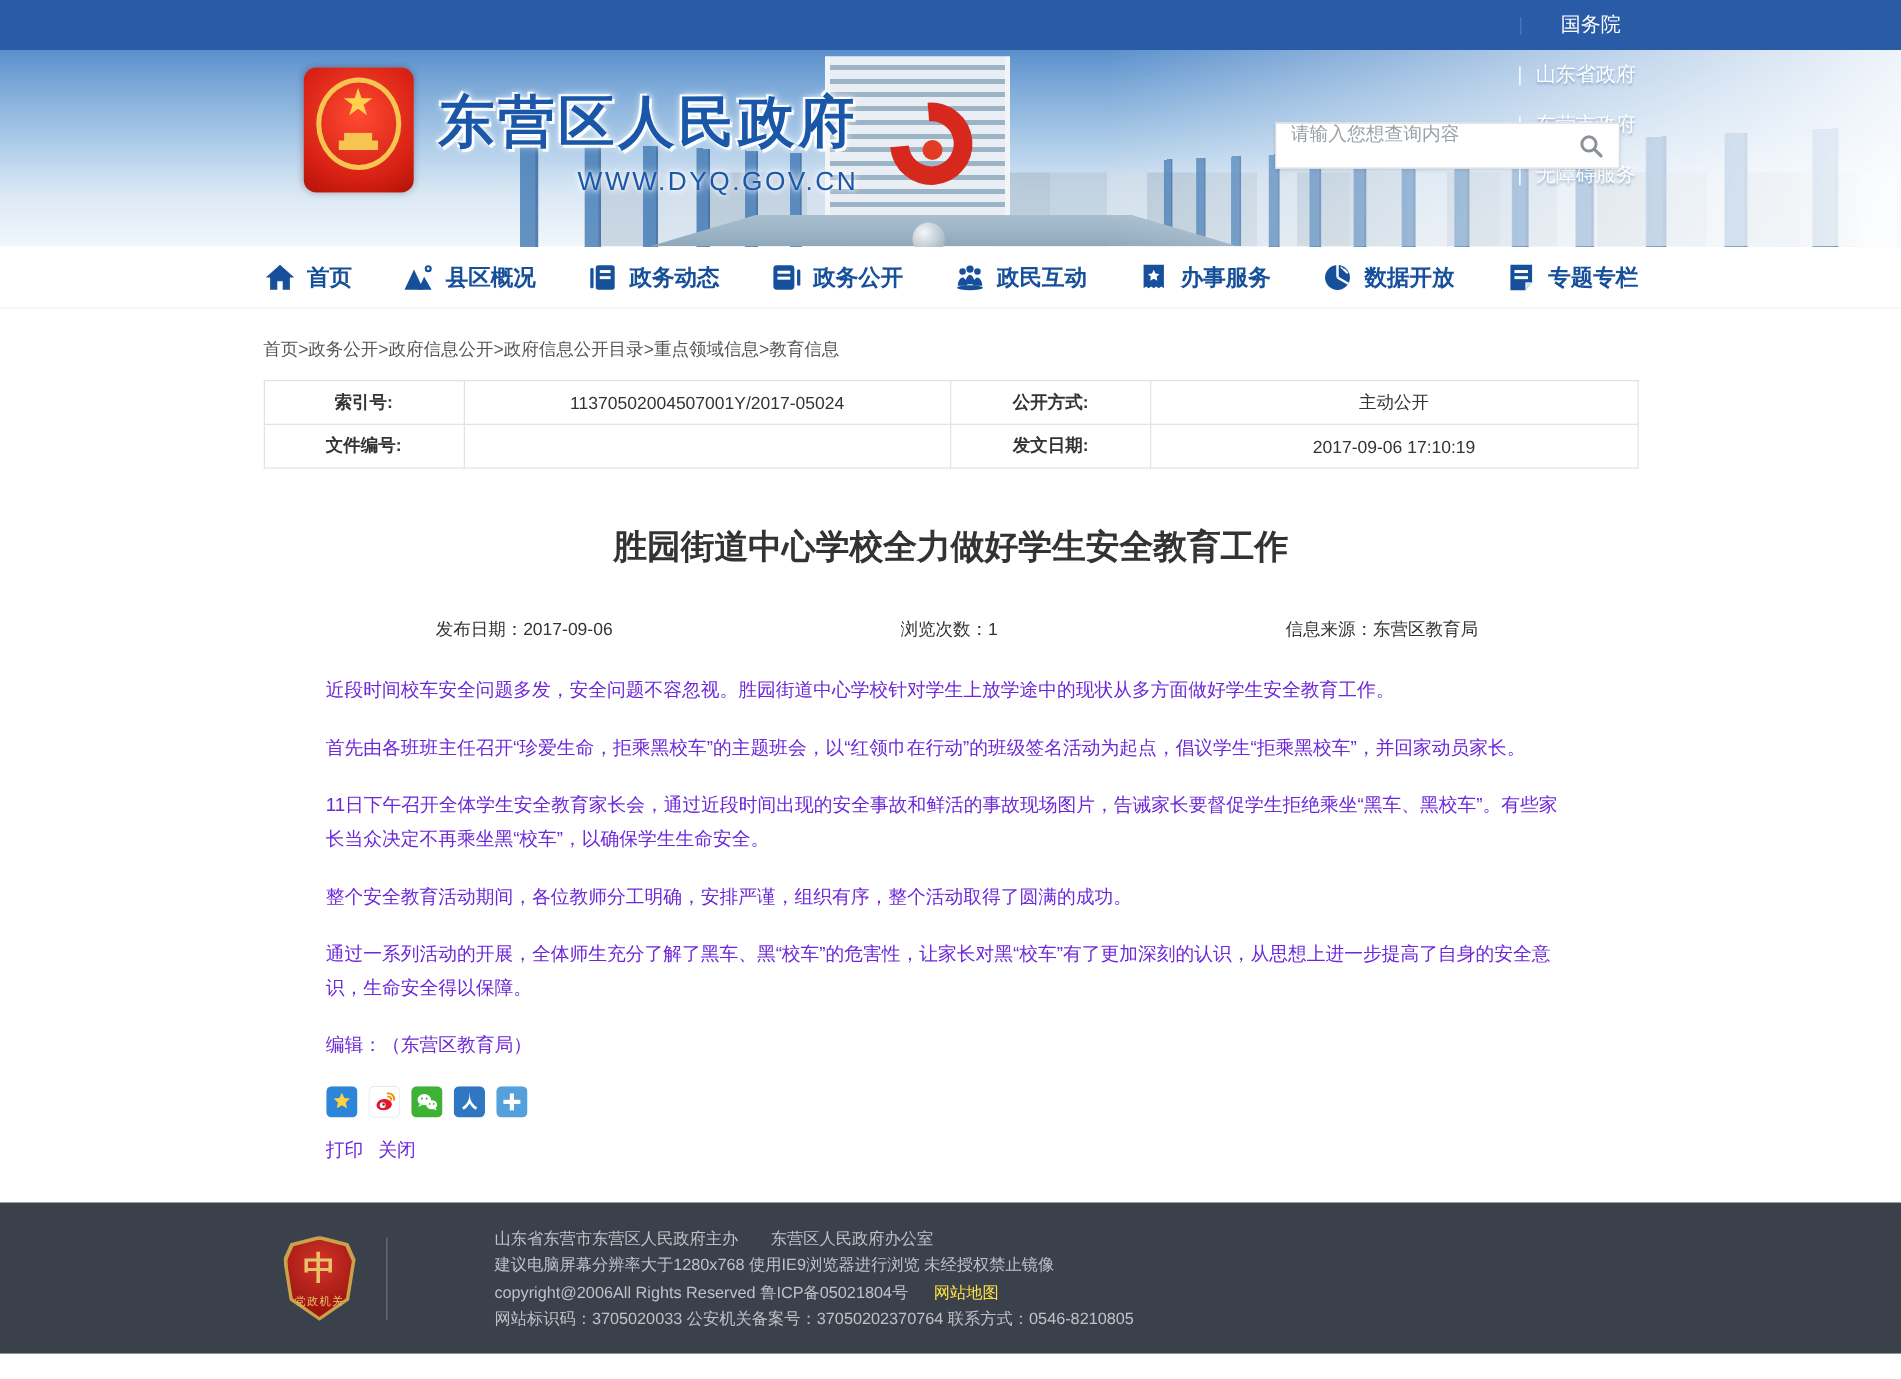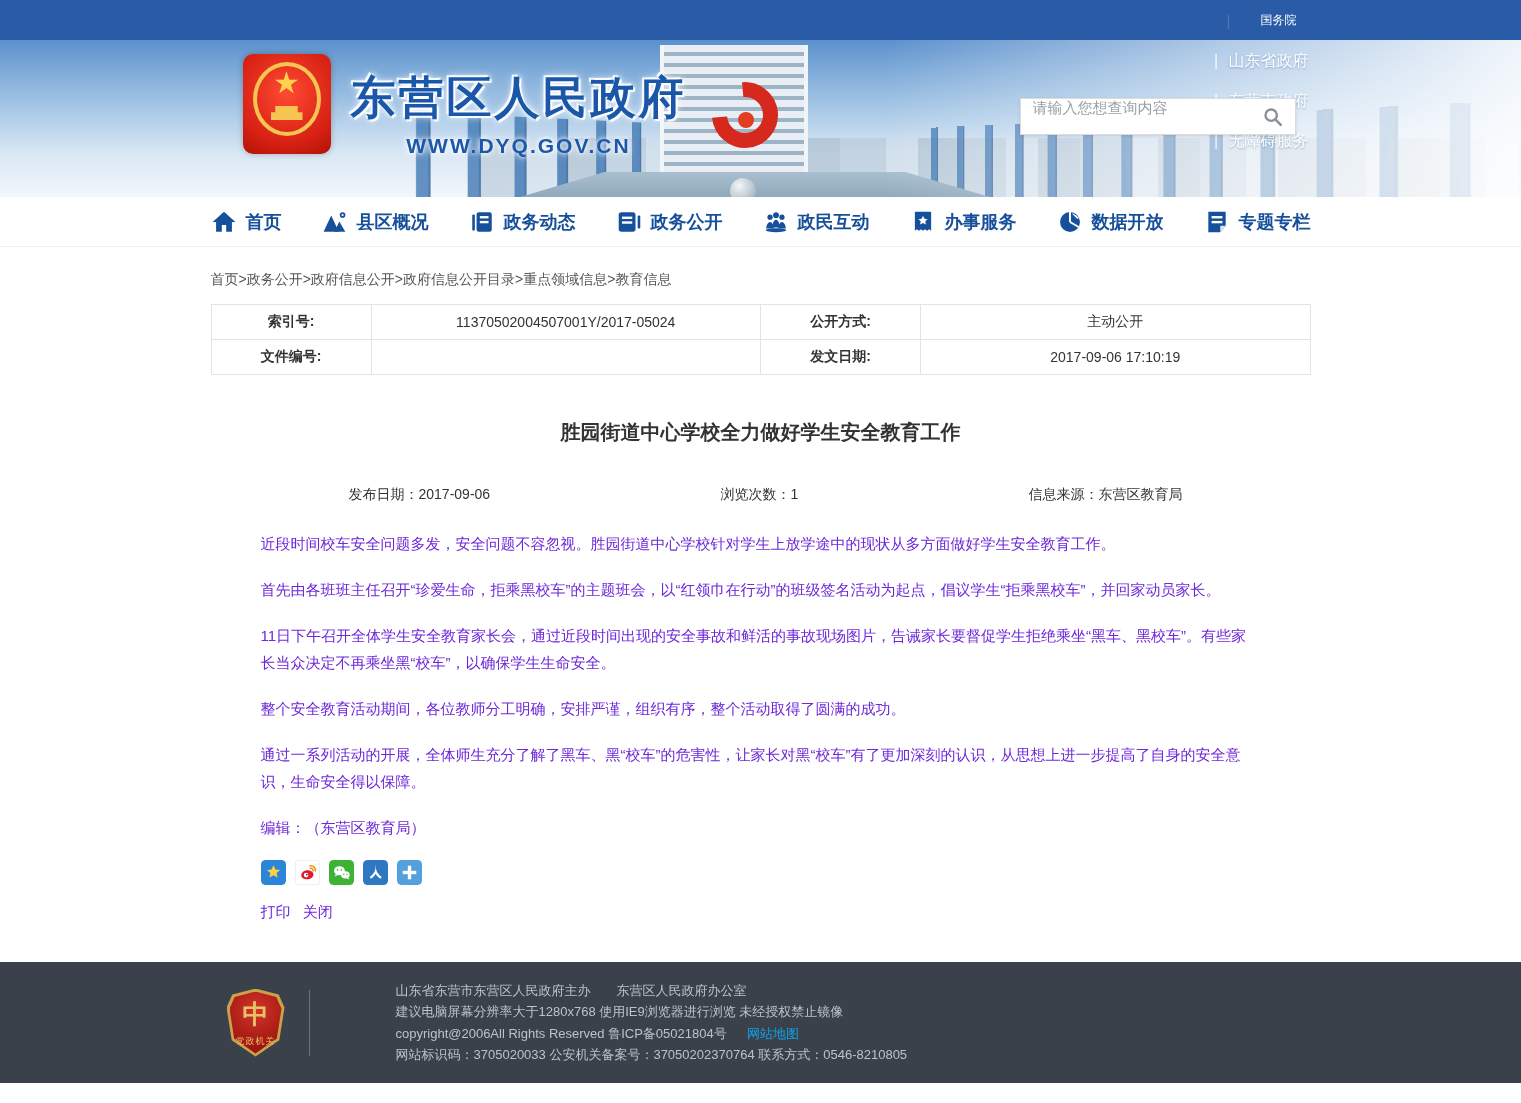--- a/index.html
+++ b/index.html
@@ -8,21 +8,21 @@
     width:1521px; height:1103px; background:#fff;
     font-family:"Liberation Sans","DejaVu Sans",sans-serif;
     color:#333; overflow:hidden;
   }
   .inner { width:1100px; margin:0 auto; position:relative; height:100%; }
 
   
   .topbar { height:40px; background:#2a5ba7; }
   .topbar .inner { display:flex; justify-content:flex-end; align-items:center; }
   .topbar-divider { color:#4a76b8; margin-right:30px; font-size:15px; }
-  .topbar-link { color:#fff; font-size:12px; text-decoration:none; margin-right:14px; }
+  .topbar-link { color:#fff; font-size:16px; text-decoration:none; margin-right:14px; }
 
   
   .banner { height:157px; position:relative; overflow:hidden;
     background:linear-gradient(180deg,#5b90cc 0%,#7fabd9 20%,#a9c9e7 45%,#d9e7f4 72%,#f2f7fb 100%); }
   .banner-fade { position:absolute; inset:0;
     background:linear-gradient(90deg,rgba(255,255,255,0) 58%,rgba(255,255,255,.55) 82%,rgba(255,255,255,.9) 100%); z-index:2; }
   .city { position:absolute; inset:0; z-index:1; }
   .city-skyline { position:absolute; left:480px; right:0; top:98px; height:62px; opacity:.65;
     background:repeating-linear-gradient(90deg,#b7c8d8 0 46px,#cfdde9 46px 78px,#a9bccd 78px 120px); }
   .city-tower { position:absolute; left:660px; top:5px; width:148px; height:150px;
@@ -48,21 +48,21 @@
     position:relative; box-shadow:0 0 6px rgba(0,0,0,.25); }
   .emblem-ring { position:absolute; left:10px; top:8px; width:68px; height:74px; border-radius:50%;
     border:4px solid #f5c451; }
   .emblem-star { position:absolute; width:100%; text-align:center; top:14px; color:#ffd24d;
     font-size:30px; line-height:30px; }
   .emblem-gate { position:absolute; left:28px; top:52px; width:32px; height:14px; background:#f5c451;
     clip-path:polygon(0 100%,0 45%,15% 45%,15% 0,85% 0,85% 45%,100% 45%,100% 100%); }
   .site-titles { margin-left:20px; padding-top:14px; }
   .site-name { font-size:45px; font-weight:bold; color:#1b57a8; letter-spacing:3px;
     text-shadow:0 0 4px #fff,0 0 8px #fff,2px 2px 0 rgba(255,255,255,.9),-2px -2px 0 rgba(255,255,255,.9); }
-  .site-url { margin-top:6px; text-align:center; font-size:21px; font-weight:bold; color:#1c58a9; letter-spacing:2px;
+  .site-url { margin-top:6px; text-align:right; font-size:21px; font-weight:normal; color:#1c58a9; letter-spacing:2px;
     text-shadow:0 0 4px #fff,0 0 8px #fff; }
 
   .side-links { position:absolute; right:2px; top:12px; text-align:left; }
   .side-link-row { height:40px; line-height:18px; white-space:nowrap; }
   .side-link-bar { color:rgba(255,255,255,.85); margin-right:6px; }
   .side-link { color:#fff; font-size:16px; text-decoration:none; text-shadow:0 1px 2px rgba(0,60,120,.35); }
 
   .search-box { position:absolute; right:15px; top:58px; width:276px; height:37px; background:#fff;
     border:1px solid #dcdcdc; display:flex; align-items:flex-start; z-index:4; box-shadow:0 1px 3px rgba(0,0,0,.12); }
   .search-input { flex:1; border:none; outline:none; padding:0 12px; font-size:15px; color:#555;
@@ -80,21 +80,21 @@
 
   
   .content { height:715px; }
   .breadcrumb { padding-top:24px; font-size:14px; color:#555; cursor:pointer; }
 
   table.meta-table { width:100%; border-collapse:collapse; margin-top:15px; table-layout:fixed;
     font-size:14px; }
   table.meta-table td { border:1px solid #e3e3e3; height:35px; text-align:center; padding:0 24px; background:#fff; }
   table.meta-table td.lbl { width:160px; font-weight:bold; color:#333; }
 
-  .article-title { margin-top:44px; text-align:center; font-size:20px; font-weight:bold; color:#333; }
+  .article-title { margin-top:44px; text-align:center; font-size:27px; font-weight:bold; color:#333; }
   .article-meta { display:flex; justify-content:space-between; margin-top:40px;
     padding-left:138px; padding-right:128px; font-size:14px; color:#333; }
   .article-body { padding:0 50px; margin-top:26px; font-size:15px; line-height:27px; color:#6d28d9; }
   .article-body p { margin:0 0 19px 0; }
   .editor-line { margin:2px 0 8px 0; }
   .share-row { display:flex; gap:9px; margin-top:4px; }
   .share-icon { width:25px; height:25px; border-radius:4px; cursor:pointer; display:block; }
   .print-row { margin-top:13px; font-size:15px; }
   .print-row span { cursor:pointer; margin-right:8px; }
 
@@ -106,21 +106,21 @@
     background:#caa24a; }
   .badge-in { position:absolute; left:3px; top:3px; right:3px; bottom:3px;
     clip-path:polygon(50% 0,90% 9%,100% 28%,91% 76%,50% 100%,9% 76%,0 28%,10% 9%);
     background:radial-gradient(circle at 50% 30%,#d2342a,#9c150e 75%); }
   .badge-glyph { position:absolute; width:100%; text-align:center; top:8px; color:#e9c268;
     font-size:26px; font-weight:bold; font-family:"Liberation Serif","DejaVu Serif",serif; }
   .badge-label { position:absolute; width:100%; text-align:center; bottom:9px; color:#e9c268;
     font-size:9px; letter-spacing:1px; }
   .badge-divider { width:1px; height:66px; background:#6b717b; margin-left:24px; }
   .footer-text { margin-left:86px; font-size:13px; color:#bdc2c9; line-height:21.5px; }
-  .footer-text .link { color:#0ea5e9; text-decoration:none; cursor:pointer; }
+  .footer-text .link { color:#fde047; text-decoration:none; cursor:pointer; }
   .footer-gap { height:20px; background:#fff; }
 </style>
 </head>
 <body>
 
 <div class="topbar">
   <div class="inner">
     <span class="topbar-divider">|</span>
     <a class="topbar-link">国务院</a>
   </div>

